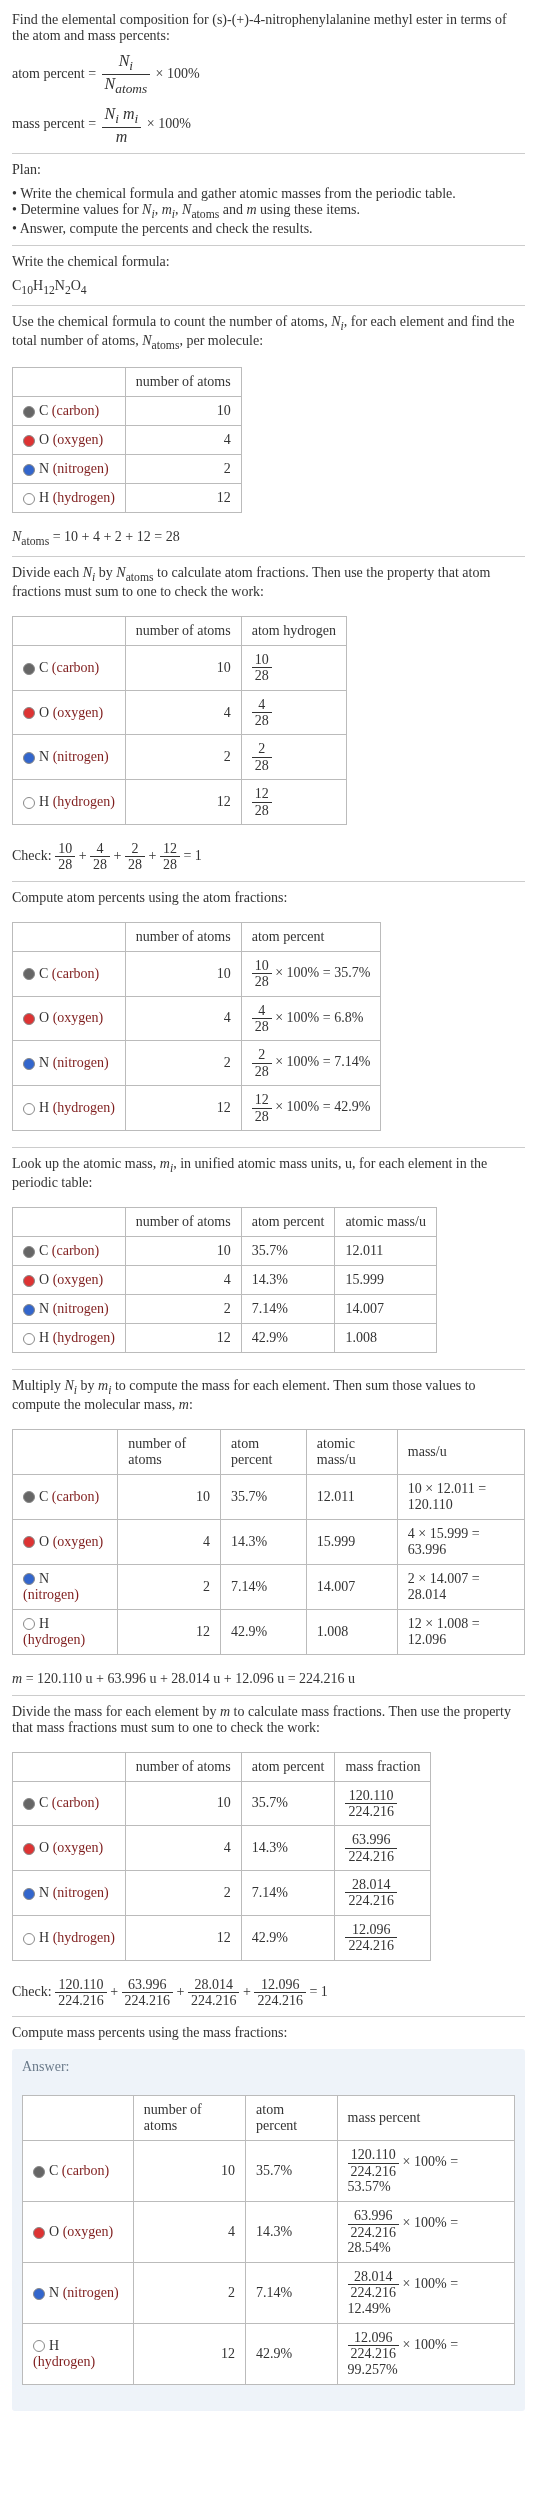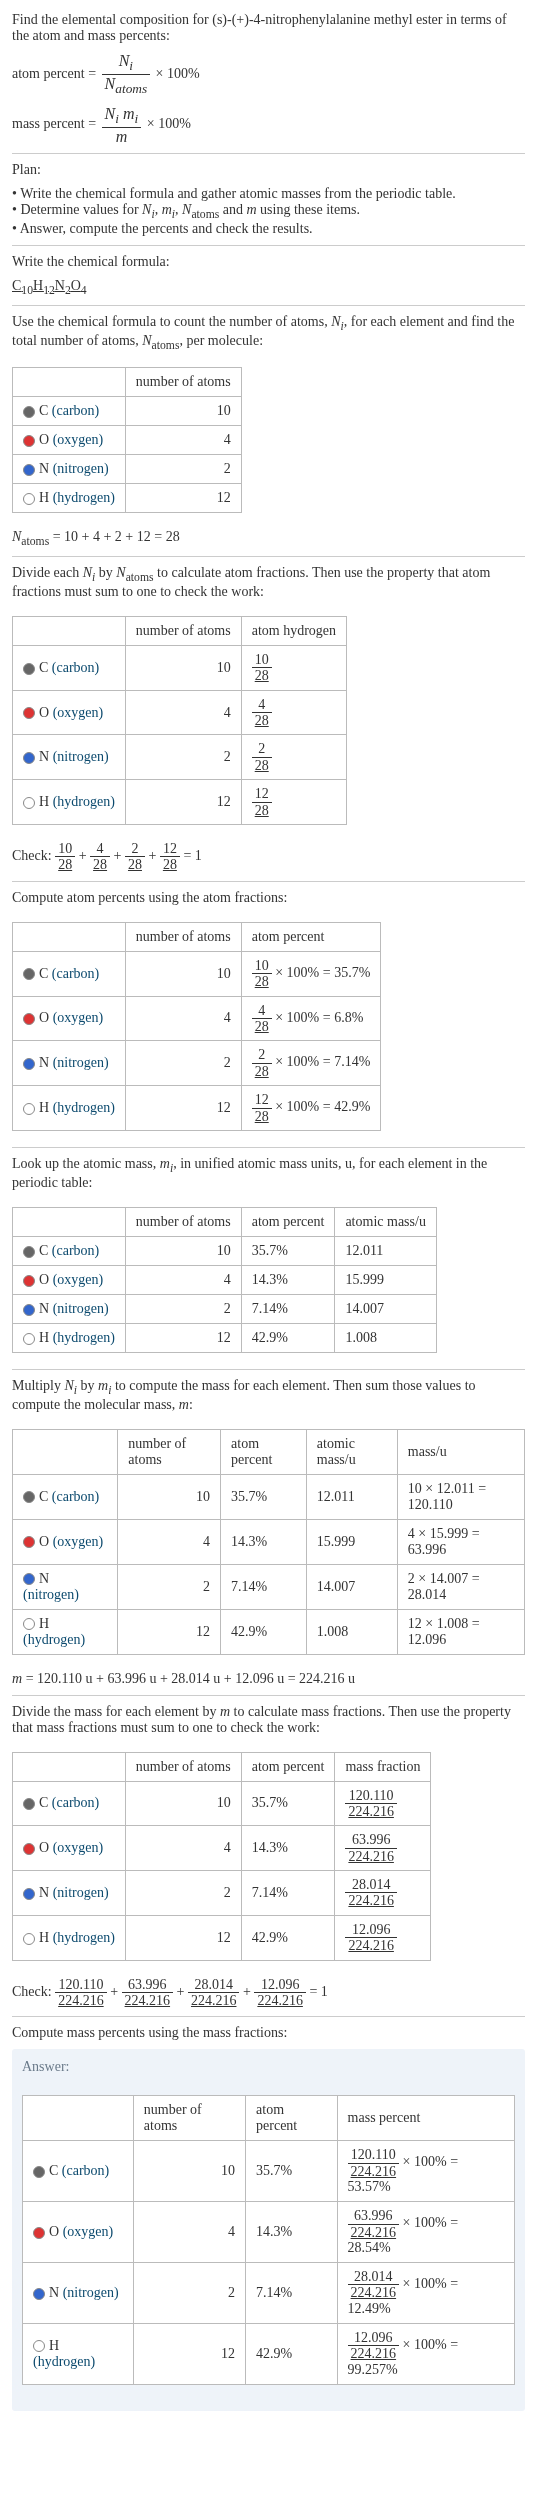--- a/index.html
+++ b/index.html
@@ -14,21 +14,20 @@
 .section {
   margin-bottom: 8px;
 }
 hr.sep {
   border: none;
   border-top: 1px solid #ccc;
   margin: 8px 0;
 }
 .formula {
   font-family: 'Times New Roman', serif;
-  text-decoration: underline;
 }
 .frac {
   display: inline-block;
   vertical-align: middle;
   text-align: center;
   font-size: 16px;
   line-height: 1.1;
   margin: 0 2px;
 }
 .frac .num {
@@ -61,38 +60,38 @@
   height: 10px;
   border-radius: 50%;
   margin-right: 4px;
   vertical-align: middle;
   border: 1px solid #888;
 }
 .dot-c { background: #666; }
 .dot-o { background: #d33; }
 .dot-n { background: #36c; }
 .dot-h { background: #fff; }
-.muted { color: #0c4a6e; }
+.muted { color: #7f1d1d; }
 .answer-box {
   background: #eef3f9;
   padding: 10px;
   border-radius: 3px;
 }
 .answer-label {
   color: #6a7a8a;
   margin-bottom: 20px;
 }
 .cell-frac {
   display: inline-block;
   vertical-align: middle;
   text-align: center;
   line-height: 1.1;
 }
 .cell-frac .fn { display:block; border-bottom:1px solid #333; padding:0 3px;}
-.cell-frac .fd { display:block; padding:0 3px;text-decoration:underline;}
+.cell-frac .fd { display:block; padding:0 3px;}
 .ital { font-style: italic; }
 </style>
 </head>
 <body>
 
 <div class="section">Find the elemental composition for (s)-(+)-4-nitrophenylalanine methyl ester in terms of the atom and mass percents:</div>
 <div class="section">
   <span>atom percent = </span>
   <span class="frac">
     <span class="num ital">N<sub>i</sub></span>

